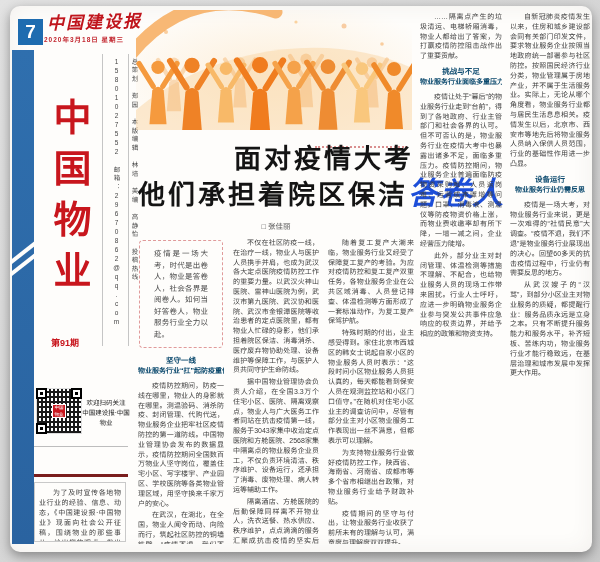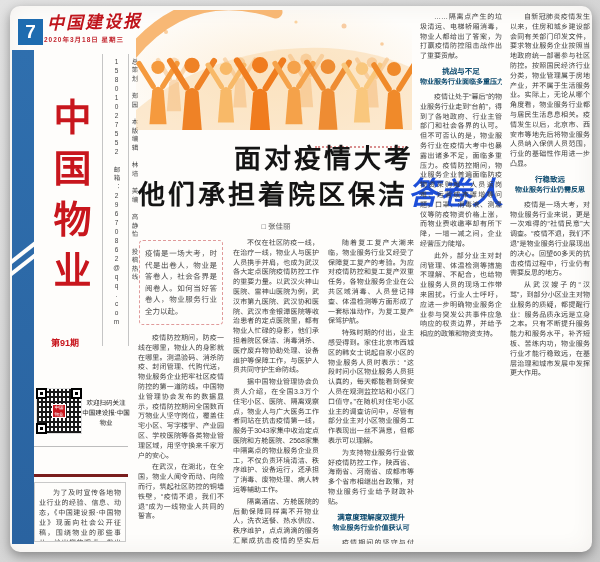--- a/index.html
+++ b/index.html
@@ -50,21 +50,21 @@
   .hl{position:absolute;left:128px;width:276px;color:#141414;font-weight:bold;letter-spacing:3px;font-size:27px;line-height:30px;white-space:nowrap;text-align:right;}
   .hl1{top:138px;} .hl2{top:172px;}
   .hl .ans{color:#1d4ed8;font-family:"DejaVu Serif","Liberation Serif",serif;font-style:italic;font-size:31px;letter-spacing:1px;}
   .byline{position:absolute;left:128px;top:214px;width:276px;text-align:center;font-size:7.5px;color:#555;}
   
   .cols{position:absolute;left:128px;top:232px;width:276px;height:306px;display:flex;gap:9px;overflow:hidden;}
   .col{width:86px;overflow:hidden;}
   .rcol{position:absolute;top:6px;height:532px;overflow:hidden;}
   .c4{left:410px;width:82px;} .c5{left:500px;width:80px;}
   .body p{margin:0 0 2px;font-size:7px;line-height:9.8px;color:#3d3d3d;text-align:justify;text-indent:2em;}
-  .pull{border:1px dashed #e09a9a;border-radius:4px;padding:7px 5px;margin:2px 1px 8px;
+  .pull{border:1px dashed #e09a9a;border-radius:4px;padding:7px 14px;margin:2px 1px 8px;
         font-size:7.5px;line-height:11.5px;color:#4a4a4a;text-align:justify;}
   .sec{margin:6px 0 5px;text-align:center;font-weight:bold;color:#0c4a6e;}
   .sec .l1{font-size:7.5px;line-height:10px;}
   .sec .l2{font-size:7px;line-height:10px;white-space:nowrap;}
 </style>
 </head>
 <body>
 
 <div class="stage">
   <div class="page">
@@ -180,53 +180,53 @@
     </div>
     <div class="dotline"></div>
 
     <div class="hl hl1">面对疫情大考</div>
     <div class="hl hl2"><span>他们承担着院区保洁</span><span class="ans">答卷人</span></div>
     <div class="byline">□  张佳丽</div>
 
     <div class="cols body">
       <div class="col">
         <div class="pull">疫情是一场大考，时代是出卷人，物业是答卷人，社会各界是阅卷人。如何当好答卷人，物业服务行业全力以赴。</div>
+        <div class="sec">
+          <div class="l1">坚守一线</div>
+          <div class="l2">物业服务行业“扛”起防疫重任</div>
+        </div>
         <p>疫情防控期间，防疫一线在哪里，物业人的身影就在哪里。测温验码、消杀防疫、封闭管理、代购代送，物业服务企业把牢社区疫情防控的第一道防线。中国物业管理协会发布的数据显示，疫情防控期间全国数百万物业人坚守岗位，覆盖住宅小区、写字楼宇、产业园区、学校医院等各类物业管理区域，用坚守换来千家万户的安心。</p>
         <p>在武汉，在湖北，在全国，物业人闻令而动、向险而行，筑起社区防控的铜墙铁壁，“疫情不退，我们不退”成为一线物业人共同的誓言。</p>
       </div>
       <div class="col">
         <p>不仅在社区防疫一线，在治疗一线，物业人与医护人员携手并肩，也成为武汉各大定点医院疫情防控工作的重要力量。以武汉火神山医院、雷神山医院为例，武汉市第九医院、武汉协和医院、武汉市金银潭医院等收治患者的定点医院里，都有物业人忙碌的身影，他们承担着院区保洁、消毒消杀、医疗废弃物协助处理、设备维护等保障工作，与医护人员共同守护生命防线。</p>
         <p>据中国物业管理协会负责人介绍，在全国3.3万个住宅小区、医院、隔离观察点，物业人与广大医务工作者同站在抗击疫情第一线，服务于3043家集中收治定点医院和方舱医院、2568家集中隔离点的物业服务企业员工，不仅负责环境清洁、秩序维护、设备运行，还承担了消毒、废物处理、病人转运等辅助工作。</p>
         <p>隔离酒店、方舱医院的后勤保障同样离不开物业人，洗衣送餐、热水供应、秩序维护，点点滴滴的服务汇聚成抗击疫情的坚实后盾。</p>
       </div>
       <div class="col">
         <p>随着复工复产大潮来临，物业服务行业又经受了保障复工复产的考验。为应对疫情防控和复工复产双重任务，各物业服务企业在公共区域消毒、人员登记排查、体温检测等方面形成了一套标准动作，为复工复产保驾护航。</p>
         <p>特殊时期的付出，业主感受得到。家住北京市西城区的韩女士说起自家小区的物业服务人员时表示：“这段时间小区物业服务人员挺认真的，每天都能看到保安人员在观测监控站和小区门口值守。”在随机对住宅小区业主的调查访问中，尽管有部分业主对小区物业服务工作表现出一丝不满意，但都表示可以理解。</p>
         <p>为支持物业服务行业做好疫情防控工作，陕西省、海南省、河南省、成都市等多个省市相继出台政策，对物业服务行业给予财政补贴。</p>
-        <div class="sec">
-          <div class="l1">满意度理解度双提升</div>
-          <div class="l2">物业服务行业价值获认可</div>
-        </div>
         <p>疫情期间的坚守与付出，让物业服务行业收获了前所未有的理解与认可，满意度与理解度双双提升。</p>
       </div>
     </div>
 
     <div class="rcol c4 body">
       <p>……隔离点产生的垃圾清运、电梯轿厢消毒，物业人都给出了答案，为打赢疫情防控阻击战作出了重要贡献。</p>
       <div class="sec">
         <div class="l1">挑战与不足</div>
         <div class="l2">物业服务行业面临多重压力</div>
       </div>
       <p>疫情让处于“幕后”的物业服务行业走到“台前”，得到了各地政府、行业主管部门和社会各界的认可。但不可否认的是，物业服务行业在疫情大考中也暴露出诸多不足，面临多重压力。疫情防控期间，物业服务企业普遍面临防疫物资采购难、人员返岗难、运营成本骤增等问题。口罩、消毒液、测温仪等防疫物资价格上涨，而物业费收缴率却有所下降，一增一减之间，企业经营压力陡增。</p>
       <p>此外，部分业主对封闭管理、体温检测等措施不理解、不配合，也给物业服务人员的现场工作带来困扰。行业人士呼吁，应进一步明确物业服务企业参与突发公共事件应急响应的权责边界，并给予相应的政策和物资支持。</p>
     </div>
     <div class="rcol c5 body">
       <p>自新冠肺炎疫情发生以来，住房和城乡建设部会同有关部门印发文件，要求物业服务企业按照当地政府统一部署参与社区防控。按照国民经济行业分类，物业管理属于房地产业，并不属于生活服务业。实际上，无论从哪个角度看，物业服务行业都与居民生活息息相关。疫情发生以后，北京市、西安市等地先后将物业服务人员纳入保供人员范围，行业的基础性作用进一步凸显。</p>
       <div class="sec">
-        <div class="l1">行稳致远</div>
+        <div class="l1">设备运行</div>
         <div class="l2">物业服务行业仍需反思</div>
       </div>
       <p>疫情是一场大考，对物业服务行业来说，更是一次难得的“社情民意”大调查。“疫情不退，我们不退”是物业服务行业展现出的决心。回望60多天的抗击疫情过程中，行业仍有需要反思的地方。</p>
       <p>从武汉嫂子的“汉骂”，到部分小区业主对物业服务的质疑，都提醒行业：服务品质永远是立身之本。只有不断提升服务能力和服务水平，补齐短板、苦练内功，物业服务行业才能行稳致远，在基层治理和城市发展中发挥更大作用。</p>
     </div>
 
   </div>
 </div>
 
 </body></html>

